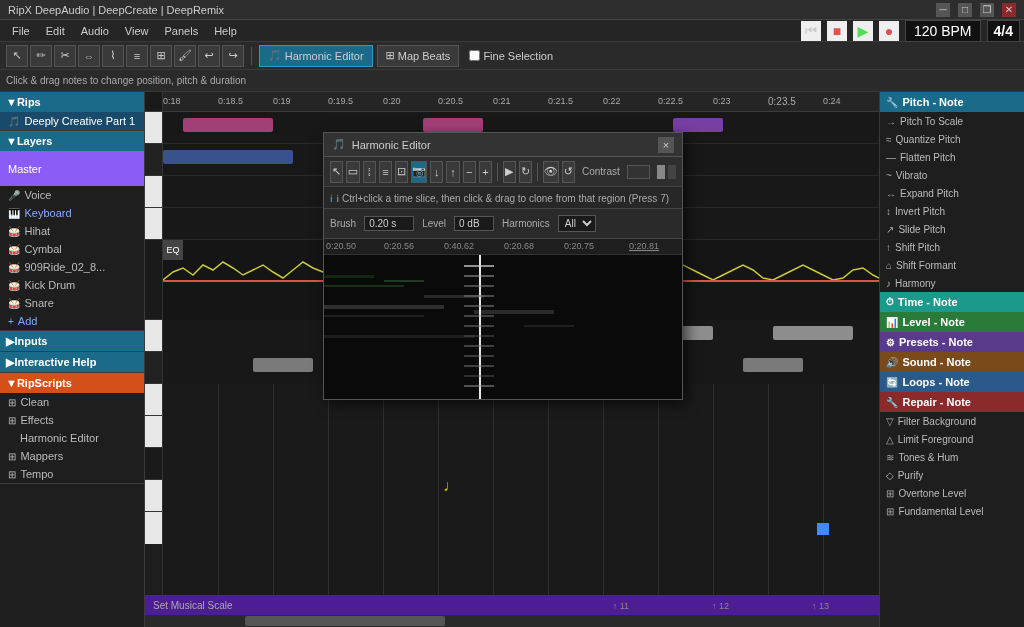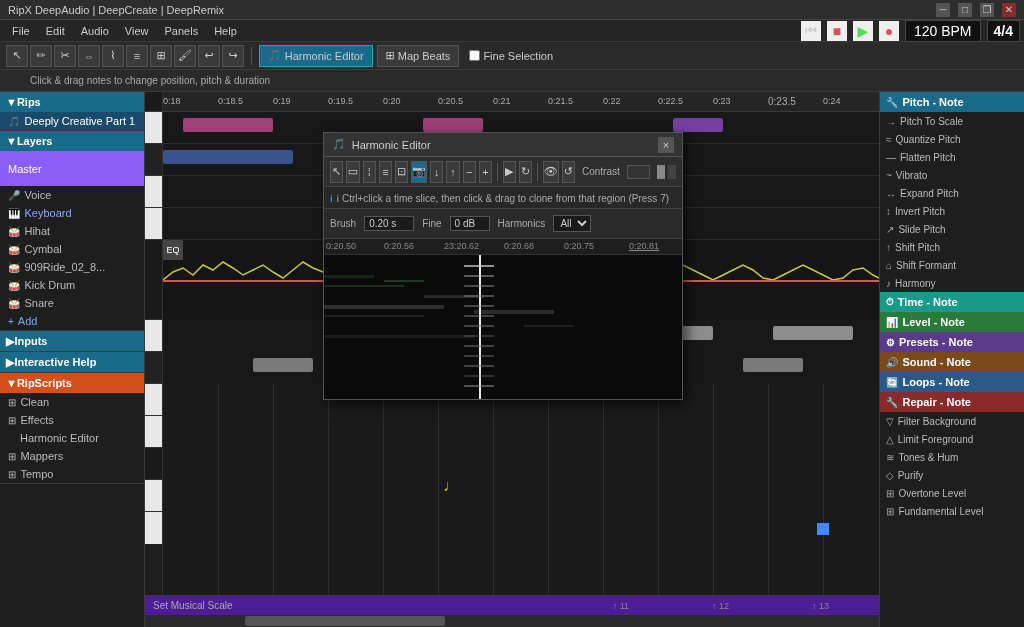--- a/index.html
+++ b/index.html
@@ -19,21 +19,21 @@
     .toolbar { height: 28px; background: #2a2a2a; display: flex; align-items: center; padding: 0 6px; border-bottom: 1px solid #3a3a3a; gap: 4px; }
     .toolbar-btn { height: 22px; padding: 0 8px; background: #3a3a3a; border: 1px solid #555; color: #ccc; cursor: pointer; font-size: 11px; display: flex; align-items: center; gap: 3px; }
     .toolbar-btn.active { background: #1a6a8a; border-color: #2a9abf; }
     .toolbar-sep { width: 1px; height: 18px; background: #555; margin: 0 3px; }
     .transport-btn { width: 20px; height: 20px; border: none; cursor: pointer; display: flex; align-items: center; justify-content: center; }
     .bpm-display { background: #111; color: #fff; padding: 2px 8px; font-size: 14px; font-weight: normal; border: 1px solid #444; }
     .ts-display { background: #111; color: #fff; padding: 2px 6px; font-size: 14px; font-weight: bold; border: 1px solid #444; }
 
     
     .toolbar2 { height: 22px; background: #2a2a2a; display: flex; align-items: center; padding: 0 6px; border-bottom: 1px solid #3a3a3a; gap: 4px; }
-    .hint-text { color: #aaa; font-size: 10px; margin-left: 24px; }
+    .hint-text { color: #aaa; font-size: 10px; margin-left: 0; }
 
     
     .main-layout { display: flex; height: calc(627px - 92px); }
 
     
     .left-sidebar { width: 145px; background: #1e1e1e; border-right: 1px solid #3a3a3a; display: flex; flex-direction: column; overflow: hidden; }
     .sidebar-section { border-bottom: 1px solid #3a3a3a; }
     .sidebar-header { height: 20px; display: flex; align-items: center; padding: 0 6px; font-size: 11px; font-weight: bold; cursor: pointer; }
     .sidebar-header.rips { background: #1a6a8a; color: #fff; }
     .sidebar-header.layers { background: #1a6a8a; color: #fff; }
@@ -388,33 +388,33 @@
             <div style="width:14px; height:14px; background:#888;"></div>
             <div style="width:14px; height:14px; background:#444;"></div>
           </div>
           <div class="he-info">
             <span style="color:#6af;">ℹ</span>
             <span style="margin-left:4px;">ℹ Ctrl+click a time slice, then click &amp; drag to clone from that region  (Press 7)</span>
           </div>
           <div class="he-controls">
             <span class="he-control-label">Brush</span>
             <input class="he-control-value" type="text" style="width: 50px;" value="0.20 s">
-            <span class="he-control-label">Fine</span>
+            <span class="he-control-label">Level</span>
             <input class="he-control-value" type="text" style="width: 40px;" value="0 dB">
             <span class="he-control-label">Harmonics</span>
             <select class="he-select">
               <option>All</option>
             </select>
           </div>
           <div class="he-content">
 
             <div style="height:16px; background:#1e1e1e; position:relative; border-bottom:1px solid #333;">
               <span style="position:absolute; left:2px; color:#888; font-size:9px; top:2px;">0:20.50</span>
               <span style="position:absolute; left:60px; color:#888; font-size:9px; top:2px;">0:20.56</span>
-              <span style="position:absolute; left:120px; color:#888; font-size:9px; top:2px;">23:20.62</span>
+              <span style="position:absolute; left:120px; color:#888; font-size:9px; top:2px;">0:40.62</span>
               <span style="position:absolute; left:180px; color:#888; font-size:9px; top:2px;">0:20.68</span>
               <span style="position:absolute; left:240px; color:#888; font-size:9px; top:2px;">0:20.75</span>
               <span style="position:absolute; left:305px; color:#888; font-size:9px; top:2px;text-decoration:underline;">0:20.81</span>
             </div>
 
             <div style="position:absolute; top:16px; left:0; right:0; bottom:0; background:#0a0a0a; overflow:hidden;">
               
               <svg width="100%" height="100%">
 
                 <rect x="0" y="0" width="100%" height="100%" fill="#0a0a0a"></rect>

